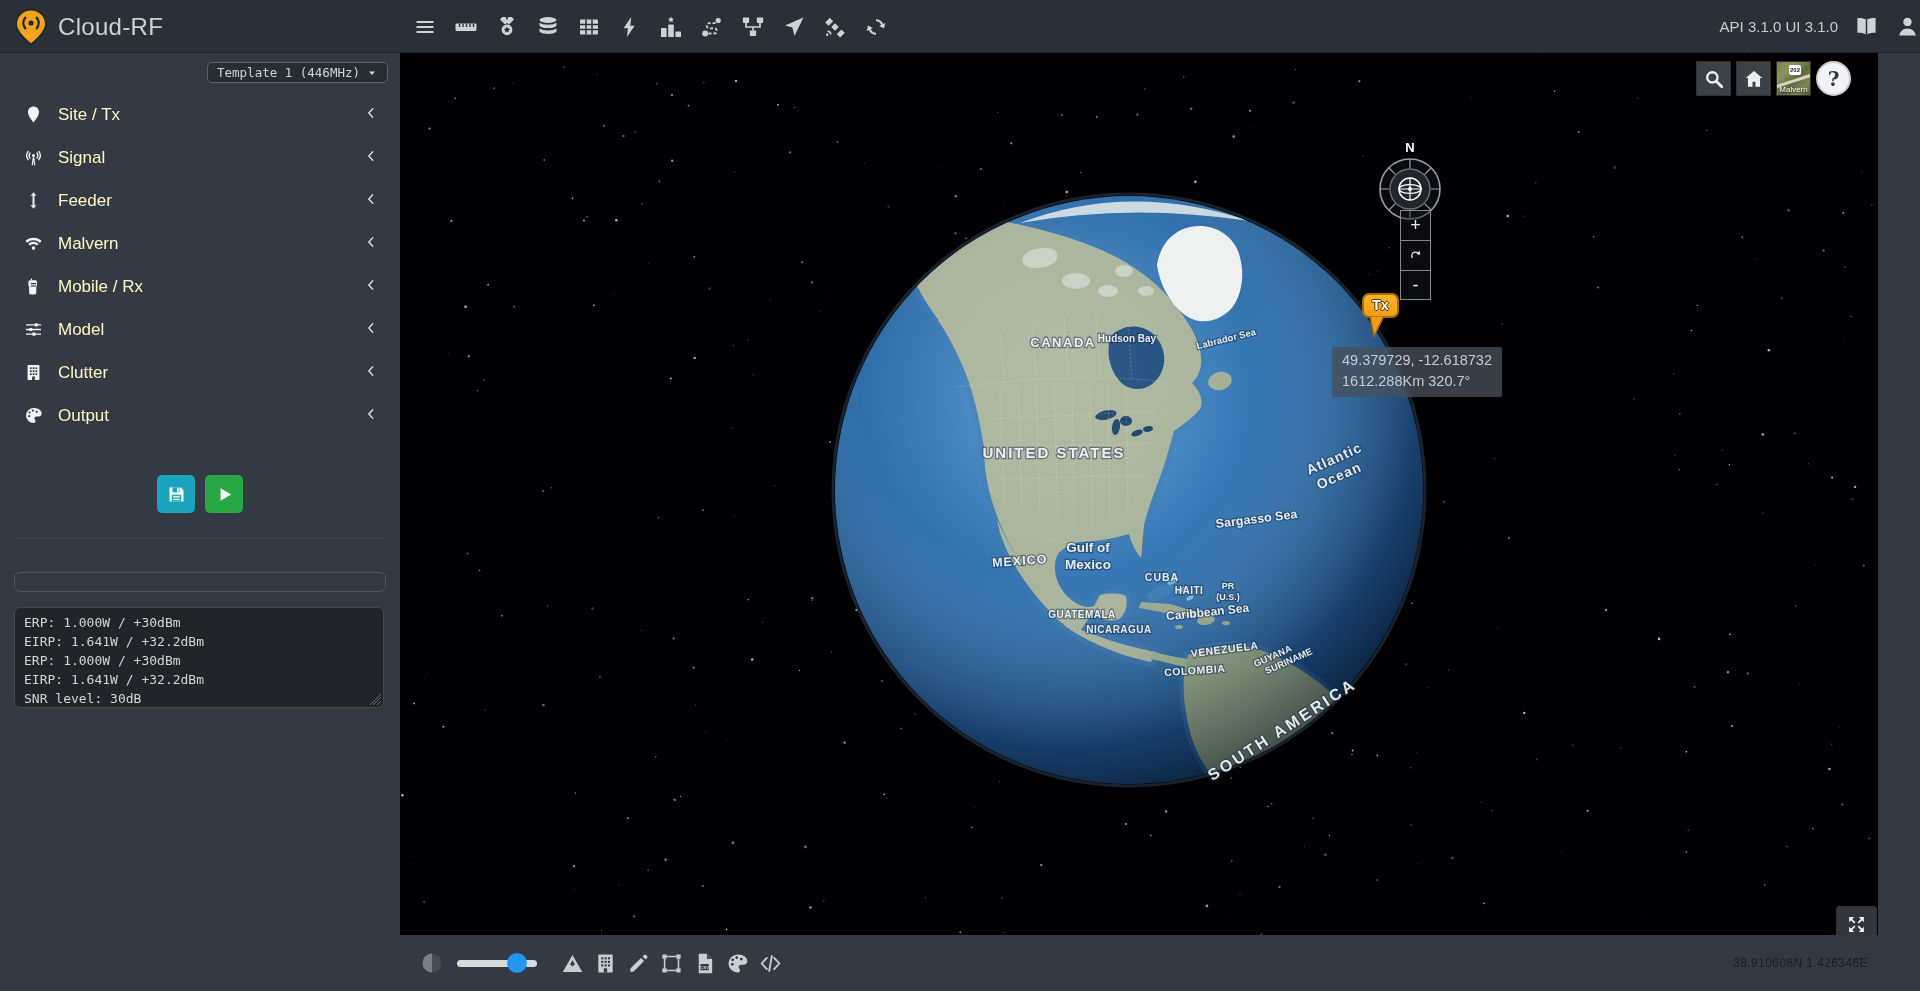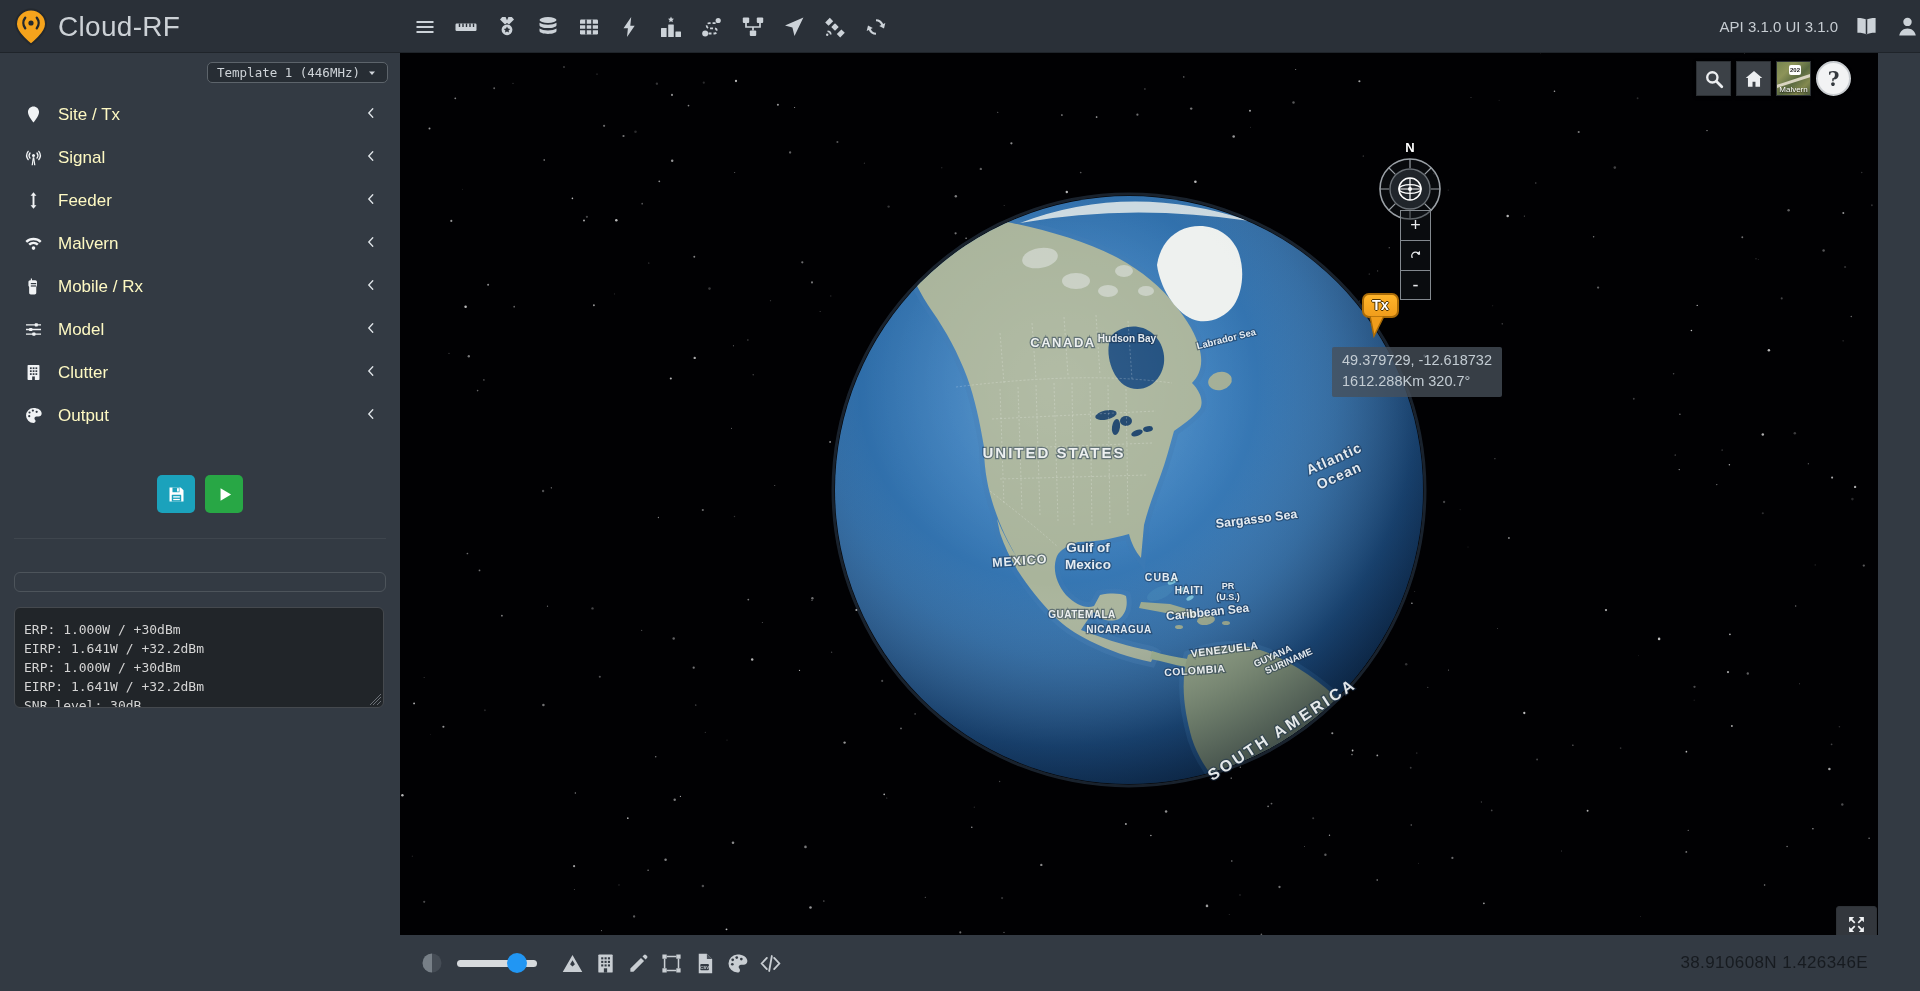--- a/index.html
+++ b/index.html
@@ -3,21 +3,21 @@
 <meta charset="utf-8">
 <style>
   * { margin:0; padding:0; box-sizing:border-box; }
   html,body { width:1920px; height:991px; overflow:hidden; background:#333a43;
               font-family:"Liberation Sans", sans-serif; }
 
   
   .navbar { position:absolute; left:0; top:0; width:1920px; height:53px;
             background:#2a3038; border-bottom:1px solid #1f242a; z-index:30; }
   .brand { position:absolute; left:13px; top:8px; display:flex; align-items:center; gap:9px; }
-  .brand-title { color:#ccd1d6; font-size:28px; letter-spacing:.3px; }
+  .brand-title { color:#ccd1d6; font-size:24px; letter-spacing:.3px; }
   .nav-icons { position:absolute; left:413px; top:0; height:53px; display:flex; align-items:center; gap:17px; }
   .nav-btn { width:24px; height:24px; color:#ccd2d8; cursor:pointer; }
   .nav-btn svg { width:24px; height:24px; display:block; }
   .nav-right { position:absolute; right:0; top:0; height:53px; display:flex; align-items:center; gap:17px; }
   .nav-version { color:#c6ccd2; font-size:15px; }
   .nav-right .nav-btn svg { width:23px; height:23px; }
 
   
   .sidebar { position:absolute; left:0; top:53px; width:400px; height:938px; background:#333a43; z-index:20; }
   .template-row { position:absolute; top:9px; left:0; right:12px; display:flex; justify-content:flex-end; }
@@ -35,21 +35,21 @@
 
   .actions { position:absolute; top:422px; left:0; right:0; display:flex; justify-content:center; gap:10px; }
   .act-btn { width:38px; height:38px; border:none; border-radius:5px; display:flex; align-items:center;
              justify-content:center; color:#fff; cursor:pointer; }
   .act-btn svg { width:21px; height:21px; }
 
   .side-divider { position:absolute; top:485px; left:14px; right:14px; border-top:1px solid #3f464e; }
   .empty-field { position:absolute; top:519px; left:14px; right:14px; height:20px; background:transparent;
                  border:1px solid #4d545b; border-radius:6px; }
   .console { position:absolute; top:554px; left:14px; right:16px; height:101px; background:#212529;
-             border:1px solid #45494e; border-radius:6px; padding:12px 9px; overflow:hidden; }
+             border:1px solid #45494e; border-radius:6px; padding:5px 9px; overflow:hidden; }
   .console pre { font-family:"DejaVu Sans Mono", monospace; font-size:13px; line-height:19px; color:#d4d4d4; }
   .console::after { content:""; position:absolute; right:2px; bottom:2px; width:12px; height:12px;
     background:linear-gradient(135deg, transparent 50%, #6a6f75 50%, #6a6f75 55%, transparent 55%, transparent 65%, #6a6f75 65%, #6a6f75 70%, transparent 70%, transparent 80%, #6a6f75 80%, #6a6f75 85%, transparent 85%); }
 
   
   .map { position:absolute; left:400px; top:53px; width:1478px; height:882px; background:#010103; overflow:hidden; z-index:10; }
   .globe-svg { position:absolute; left:0; top:0; }
   .globe-label { font-family:"Liberation Sans", sans-serif; font-weight:bold; fill:#f2f5f7; opacity:.93;
                  stroke:rgba(25,48,75,.55); stroke-width:2.4px; paint-order:stroke; }
 
@@ -91,21 +91,21 @@
   
   .footer { position:absolute; left:0; top:935px; width:1920px; height:56px; background:#333a43;
             display:flex; align-items:center; z-index:25; }
   .footer-tools { margin-left:420px; display:flex; align-items:center; }
   .contrast-wrap { width:24px; height:24px; margin-right:13px; }
   .contrast-wrap svg { width:24px; height:24px; }
   .slider { position:relative; width:80px; height:7px; background:#d7dadd; border-radius:4px; margin-right:24px; cursor:pointer; }
   .slider .knob { position:absolute; top:-7px; width:20px; height:20px; border-radius:50%; }
   .ftool { width:23px; height:23px; color:#c9ced3; margin-right:10px; cursor:pointer; }
   .ftool svg { width:23px; height:23px; }
-  .coords { margin-left:auto; margin-right:52px; color:#171b20; font-size:17px; letter-spacing:.4px; }
+  .coords { margin-left:auto; margin-right:52px; color:#171b20; font-size:12px; letter-spacing:.4px; }
 </style>
 </head>
 <body>
 
 <header class="navbar">
   <div class="brand">
     <svg width="36" height="38" viewBox="0 0 36 38">
       <path d="M18 1.5C9.7 1.5 3 8 3 16c0 9.5 15 20.5 15 20.5S33 25.5 33 16C33 8 26.3 1.5 18 1.5z" fill="#f5a31c" stroke="#23282e" stroke-width="2"></path>
       <circle cx="18" cy="15" r="2.6" fill="#23282e"></circle>
       <path d="M12.2 9.8a8.4 8.4 0 000 10.4M23.8 9.8a8.4 8.4 0 010 10.4" stroke="#23282e" stroke-width="2.4" fill="none" stroke-linecap="round"></path>

